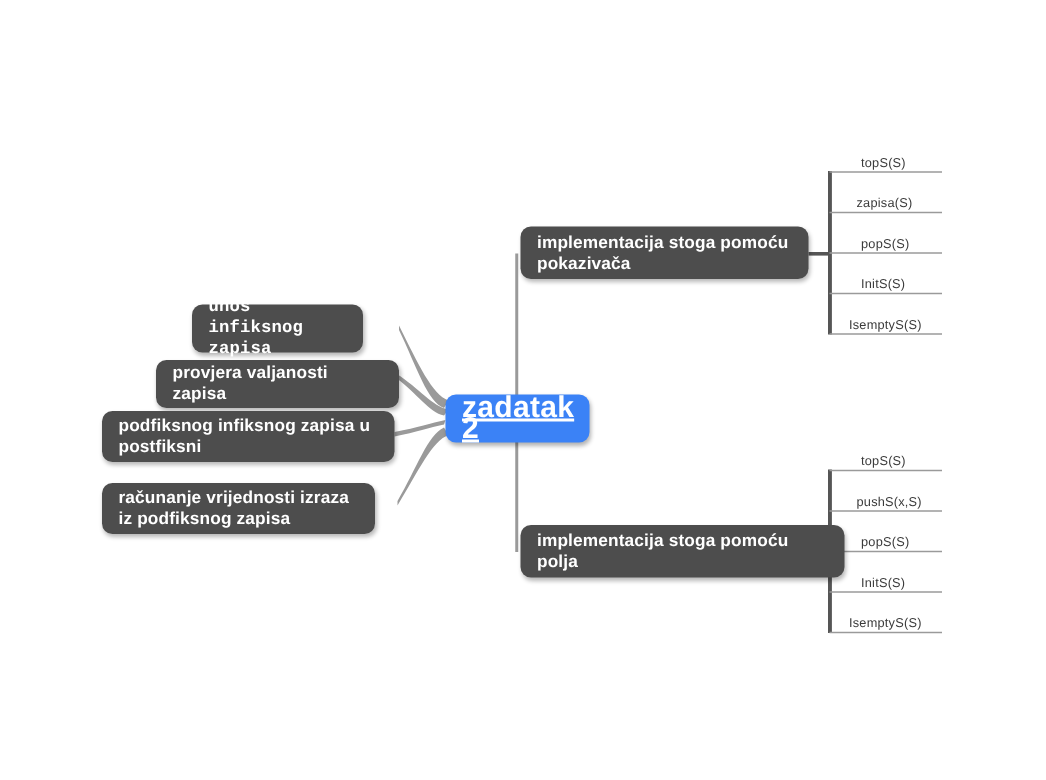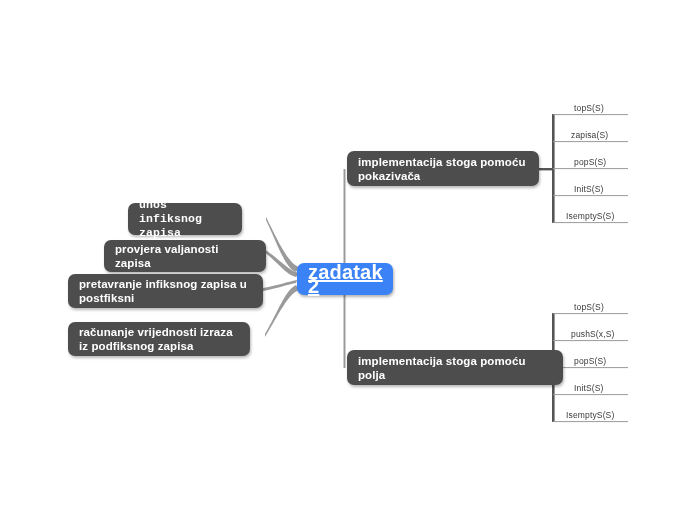--- a/index.html
+++ b/index.html
@@ -103,21 +103,21 @@
 
   <div class="node grey" style="left:128px; top:203px; width:114px; height:25px;font-family:Liberation Mono, monospace;">
     <span class="label">unos infiksnog zapisa</span>
   </div>
 
   <div class="node grey" style="left:104px; top:240px; width:162px; height:25px;">
     <span class="label">provjera valjanosti zapisa</span>
   </div>
 
   <div class="node grey" style="left:68px; top:274px; width:195px; height:34px;">
-    <span class="label">pretavranje infiksnog zapisa u postfiksni</span>
+    <span class="label">podfiksnog infiksnog zapisa u postfiksni</span>
   </div>
 
   <div class="node grey" style="left:68px; top:322px; width:182px; height:34px;">
     <span class="label">računanje vrijednosti izraza iz podfiksnog zapisa</span>
   </div>
 
   <div class="node grey" style="left:347px; top:151px; width:192px; height:35px;">
     <span class="label">implementacija stoga pomoću pokazivača</span>
   </div>
 

